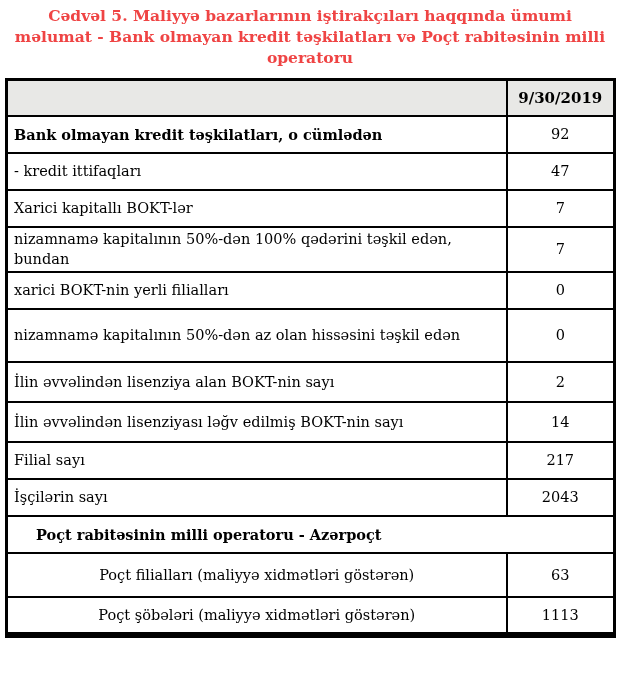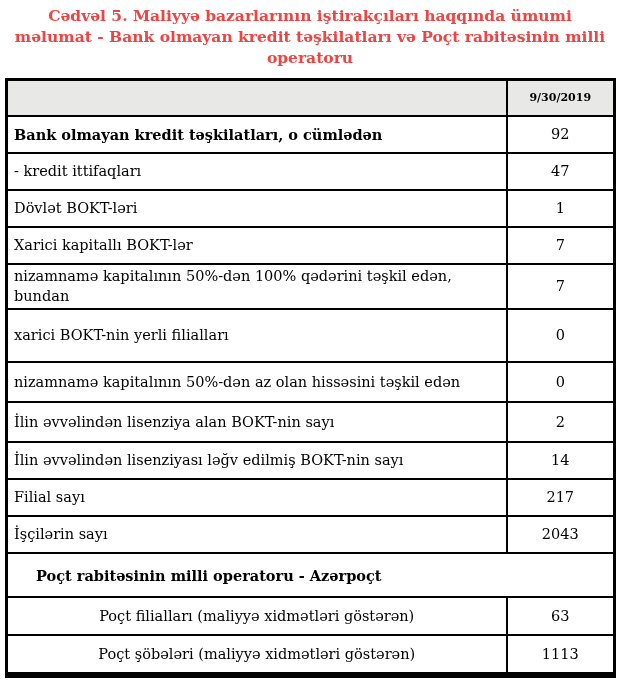--- a/index.html
+++ b/index.html
@@ -39,21 +39,21 @@
     padding: 2px 6px;
     overflow: hidden;
   }
   .tbl col.c-label { width: 500px; }
   .tbl col.c-value { width: 108px; }
   thead tr { height: 37px; }
   thead th { background: #e8e8e6; }
   th.val-h {
     font-weight: bold;
     text-align: center;
-    font-size: 11px;
+    font-size: 15px;
   }
   tbody tr { height: 37px; }
   tbody tr:nth-child(6)  { height: 53px; }
   tbody tr:nth-child(7)  { height: 40px; }
   tbody tr:nth-child(8)  { height: 40px; }
   tbody tr:nth-child(12) { height: 44px; }
   tbody tr:nth-child(13) { height: 38px; }
   tbody tr:nth-child(14) { height: 40px; }
   tbody tr:nth-child(15) { height: 40px; }
   td.lbl { text-align: left; }
@@ -81,24 +81,20 @@
       </tr>
     </thead>
     <tbody id="tbody">
         <tr>
           <td class="lbl bold">Bank olmayan kredit təşkilatları, o cümlədən</td>
           <td class="val">92</td>
         </tr>
         <tr>
           <td class="lbl indent">- kredit ittifaqları</td>
           <td class="val">47</td>
-        </tr>
-        <tr>
-          <td class="lbl plain">Dövlət BOKT-ləri</td>
-          <td class="val">1</td>
         </tr>
         <tr>
           <td class="lbl plain">Xarici kapitallı BOKT-lər</td>
           <td class="val">7</td>
         </tr>
         <tr>
           <td class="lbl indent">nizamnamə kapitalının 50%-dən 100% qədərini təşkil edən, bundan</td>
           <td class="val">7</td>
         </tr>
         <tr>

